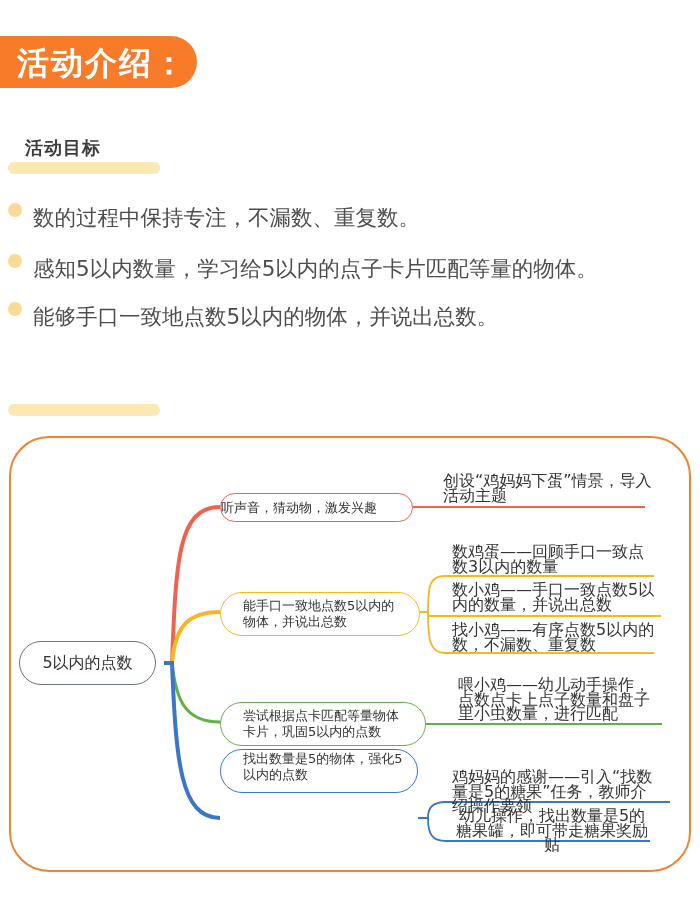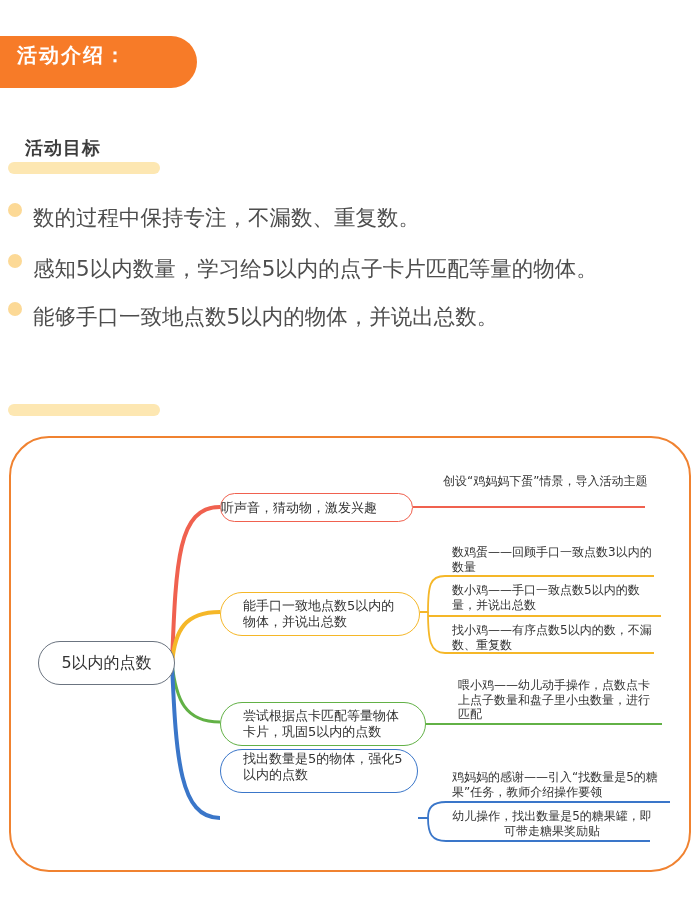--- a/index.html
+++ b/index.html
@@ -1,37 +1,37 @@
 <!DOCTYPE html>
 <html><head>
 <meta charset="utf-8">
 <style>
   html, body { margin:0; padding:0; background:#ffffff; }
   body { width:700px; height:917px; position:relative; overflow:hidden;
          font-family:"DejaVu Sans","Liberation Sans",sans-serif; color:#4a4a4a; }
   .banner { position:absolute; left:0; top:36px; width:197px; height:52px;
             background:#f77b28; border-radius:0 26px 26px 0; }
-  .banner span { position:absolute; left:17px; top:6px; font-size:20px; font-weight:bold;
+  .banner span { position:absolute; left:17px; top:6px; font-size:32px; font-weight:bold;
                  color:#fff; letter-spacing:2px; }
   .sec-title { position:absolute; left:8px; width:152px; height:44px; }
   .sec-title .hl { position:absolute; left:0; bottom:2px; width:152px; height:12px;
                    background:#fde7b2; border-radius:6px; }
   .sec-title span { position:absolute; left:17px; top:4px; font-size:18px; font-weight:bold;
                     color:#3d3d3d; letter-spacing:1px; }
   .goal { position:absolute; left:8px; display:flex; height:30px; }
   .goal .dot { width:14px; height:14px; border-radius:50%; background:#fcd996; margin-right:11px; }
   .goal span { font-size:21.5px; color:#4d4d4d; white-space:nowrap; }
   .frame { position:absolute; left:9px; top:436px; width:682px; height:436px;
            border:2.5px solid #f08230; border-radius:40px; box-sizing:border-box; }
   svg.map { position:absolute; left:0; top:0; }
   .node { position:absolute; box-sizing:border-box; background:#fff; border-radius:22px;
           display:flex; align-items:center; font-size:13px; color:#333; line-height:16px; }
   .node span { display:block; }
-  .leaf { position:absolute; font-size:12px; line-height:14.5px; color:#333; }
-  .root { left:38px; top:641px; width:137px; height:44px; border:1.5px solid #6b7480;
+  .leaf { position:absolute; font-size:16px; line-height:14.5px; color:#333; }
+  .root { left:19px; top:641px; width:137px; height:44px; border:1.5px solid #6b7480;
           justify-content:center; font-size:16px; }
 </style>
 </head>
 <body>
 
 <div class="banner">
   <span>活动介绍：</span>
 </div>
 
 <div class="sec-title" style="top:132px;">

